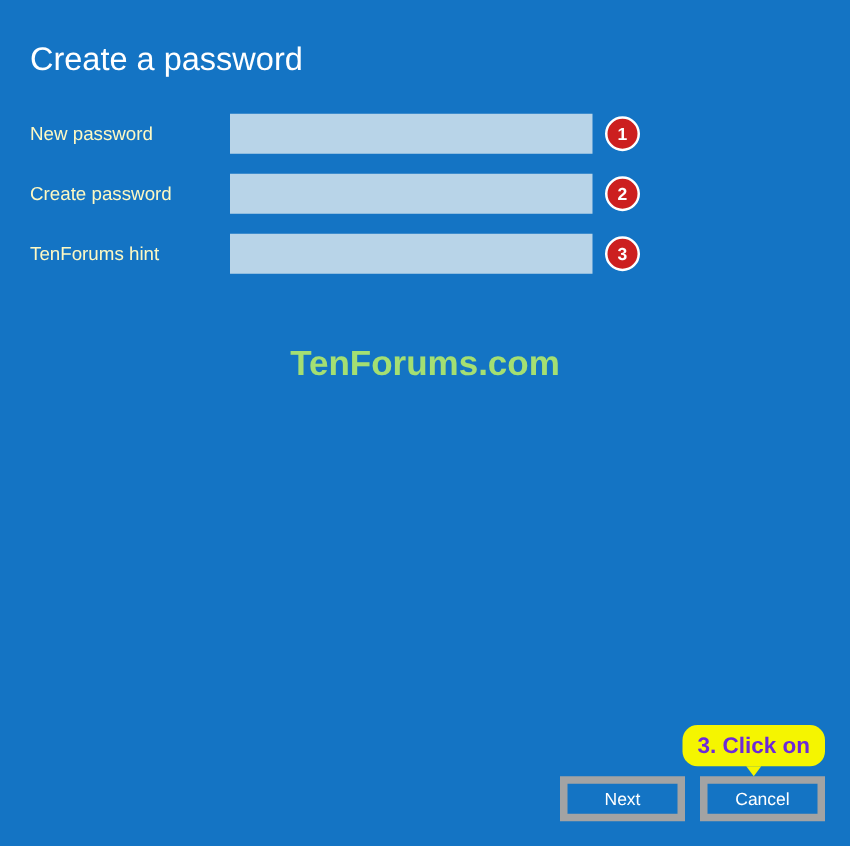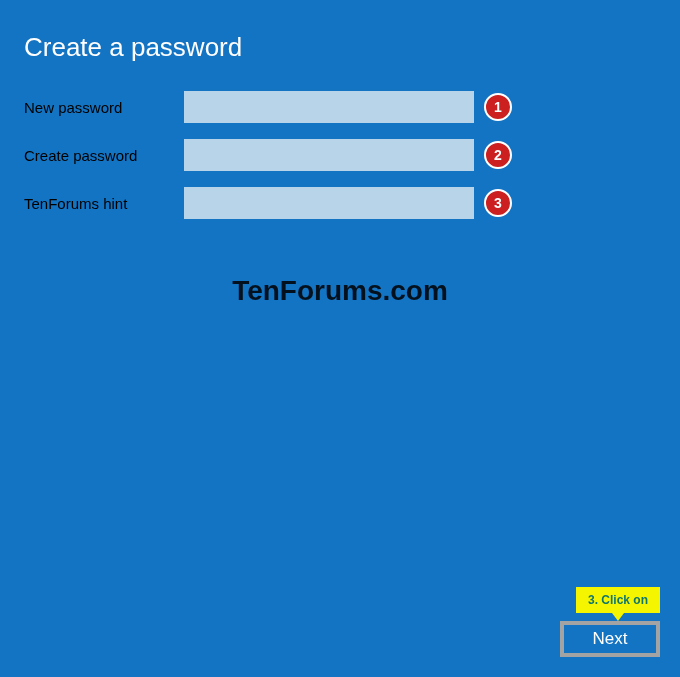--- a/index.html
+++ b/index.html
@@ -35,21 +35,21 @@
       gap: 0;
     }
 
     .form-row {
       display: flex;
       align-items: center;
       margin-bottom: 16px;
     }
 
     .form-label {
-      color: #000000;
+      color: #fef9c3;
       font-size: 15px;
       font-weight: 400;
       width: 160px;
       flex-shrink: 0;
     }
 
     .input-wrapper {
       display: flex;
       align-items: center;
       position: relative;
@@ -80,45 +80,45 @@
       margin-left: 10px;
       flex-shrink: 0;
       border: 2px solid #fff;
     }
 
     .watermark {
       text-align: center;
       margin-top: 40px;
       font-size: 28px;
       font-weight: bold;
-      color: #000000;
+      color: #bef264;
       opacity: 0.85;
     }
 
     .bottom-section {
       position: absolute;
       bottom: 20px;
       right: 20px;
       display: flex;
       flex-direction: column;
       align-items: flex-end;
     }
 
     .tooltip-container {
       position: relative;
       margin-bottom: 8px;
     }
 
     .tooltip-bubble {
       background-color: #f5f500;
-      color: #0f766e;
-      font-size: 12px;
+      color: #6d28d9;
+      font-size: 18px;
       font-weight: 600;
       padding: 6px 12px;
-      border-radius: 0;
+      border-radius: 12px;
       position: relative;
       white-space: nowrap;
     }
 
     .tooltip-bubble::after {
       content: '';
       position: absolute;
       bottom: -8px;
       left: 50%;
       transform: translateX(-50%);
@@ -128,24 +128,24 @@
     }
 
     .button-row {
       display: flex;
       gap: 12px;
     }
 
     .btn {
       width: 100px;
       height: 36px;
-      font-size: 17px;
+      font-size: 14px;
       font-weight: 400;
       cursor: pointer;
-      border: 4px solid #a3a3a3;
+      border: 6px solid #a3a3a3;
       background-color: #1474c4;
       color: #fff;
       display: flex;
       align-items: center;
       justify-content: center;
     }
   </style>
 </head>
 <body>
 
@@ -184,14 +184,15 @@
   <div class="watermark">TenForums.com</div>
 
 </div>
 
 <div class="bottom-section">
   <div class="tooltip-container">
     <div class="tooltip-bubble">3. Click on</div>
   </div>
   <div class="button-row">
     <button class="btn">Next</button>
+    <button class="btn">Cancel</button>
   </div>
 </div>
 
 </body></html>

